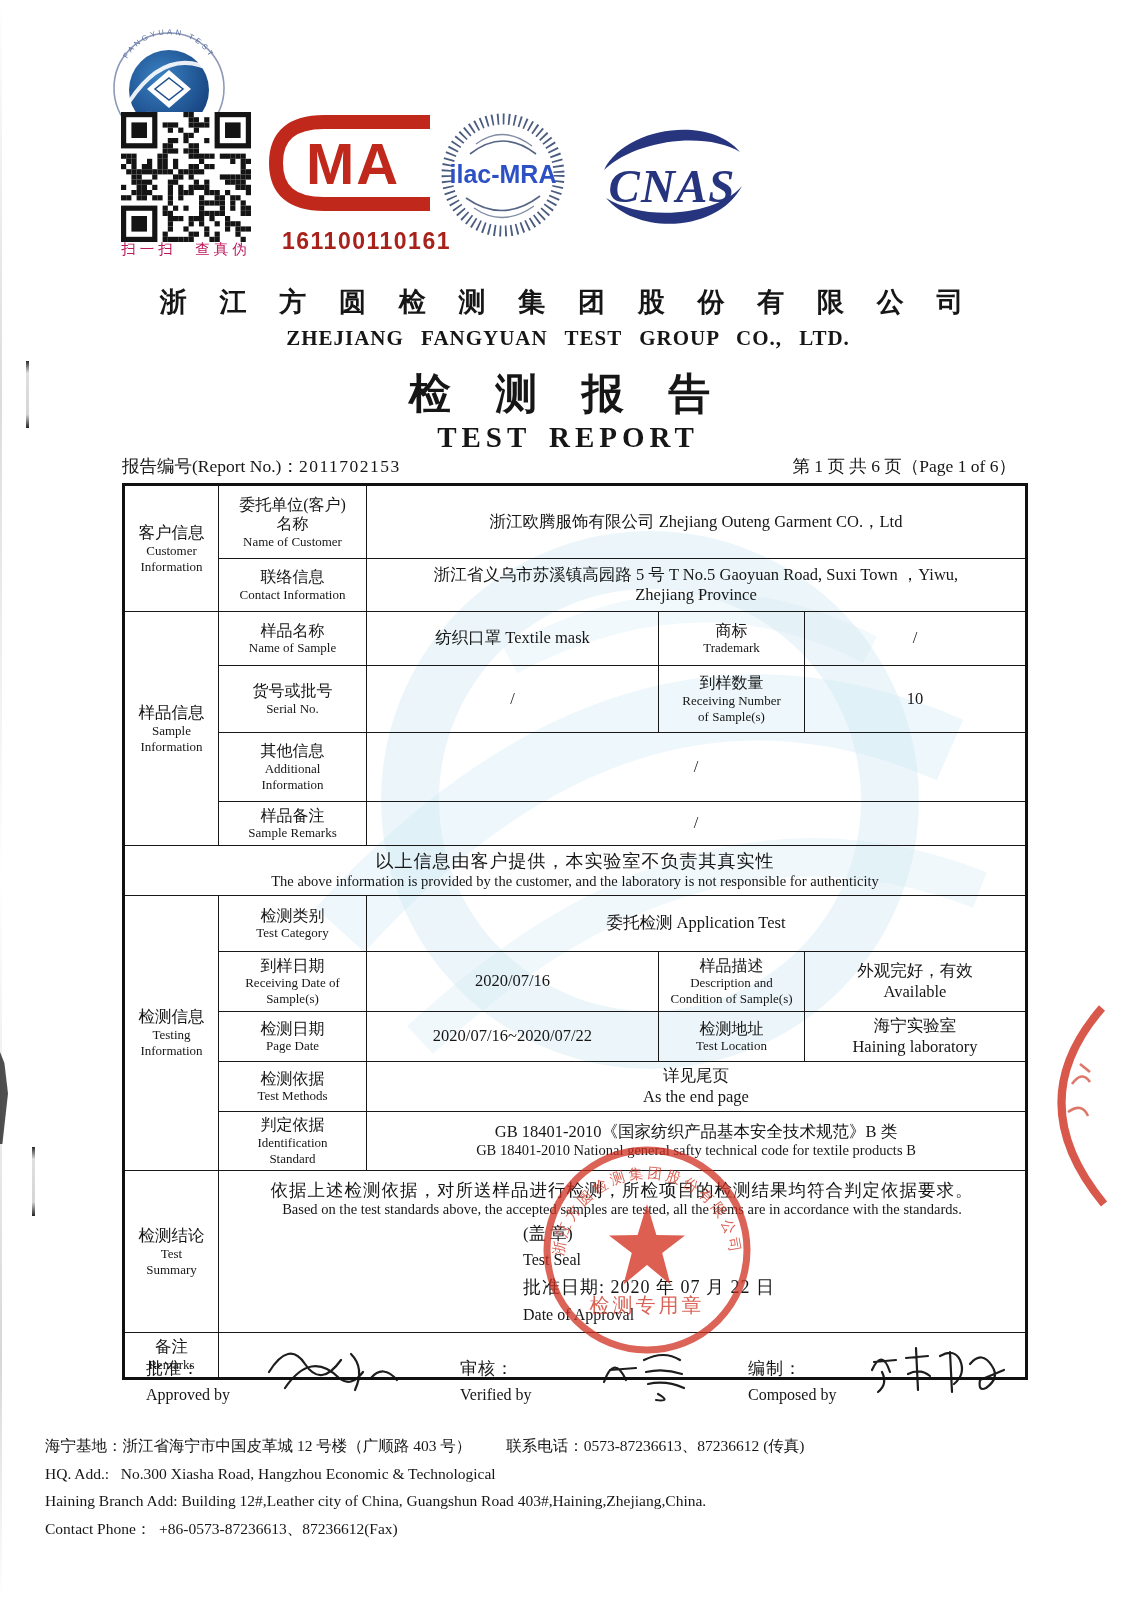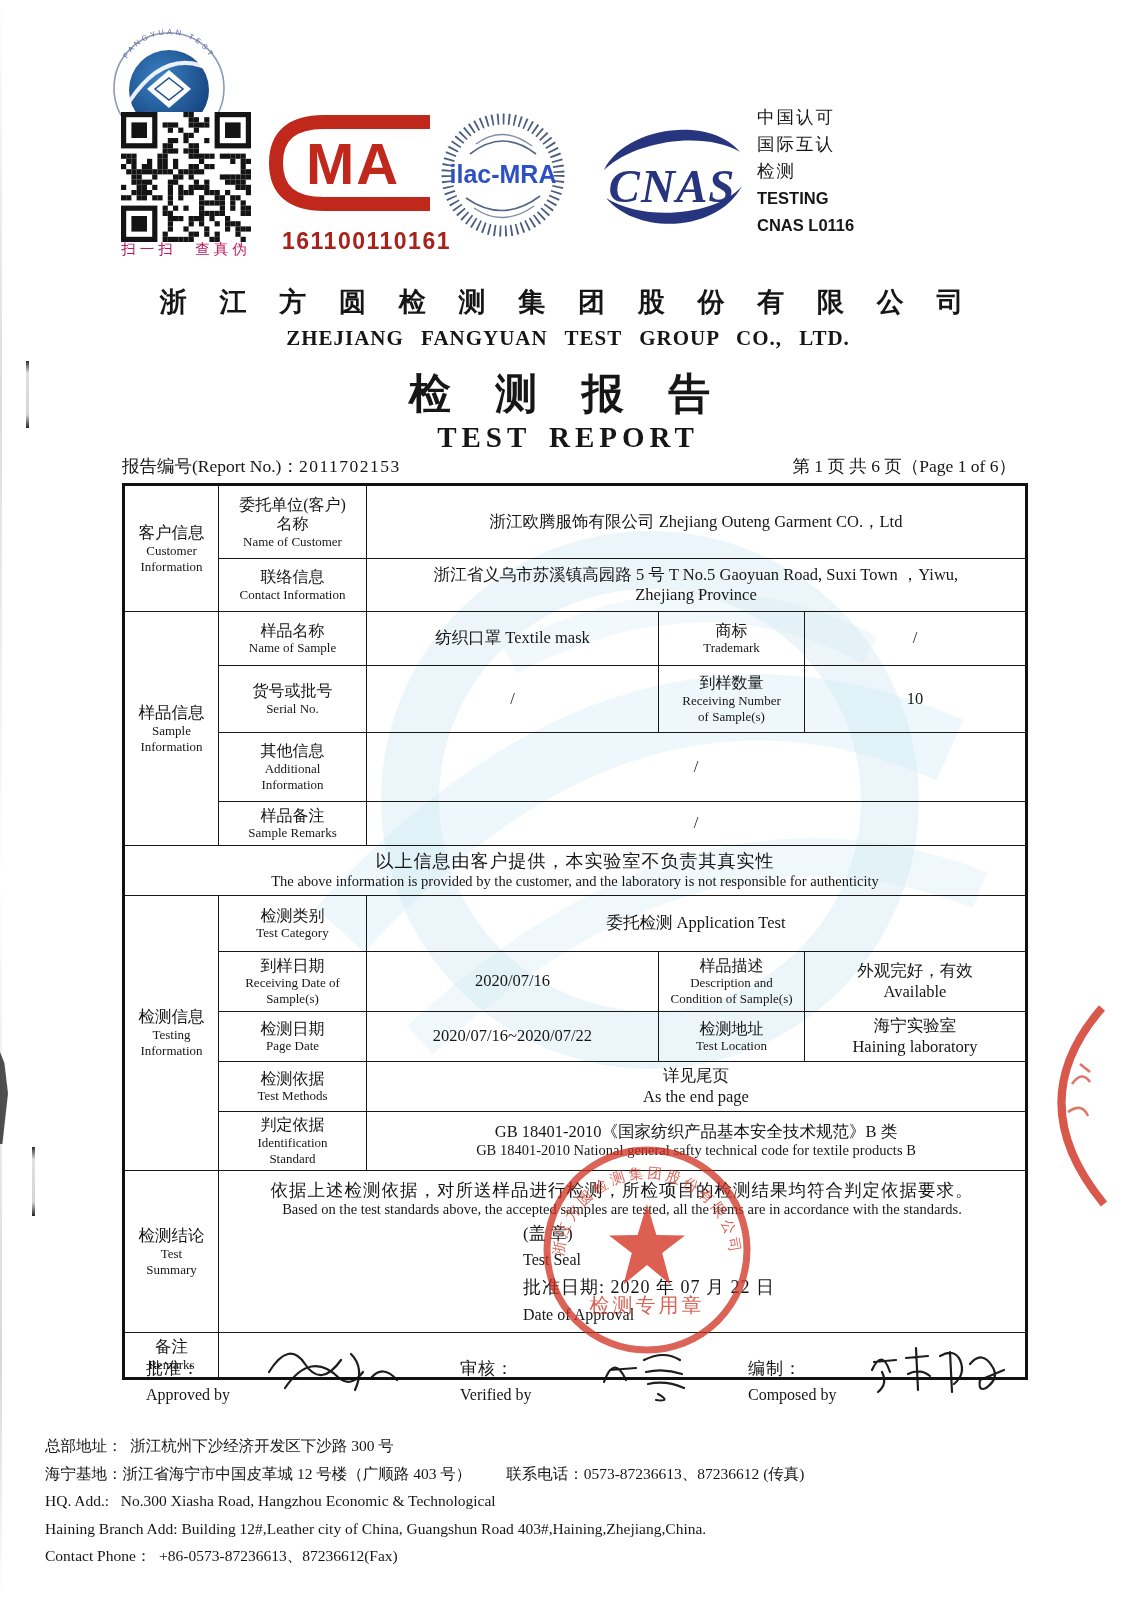--- a/index.html
+++ b/index.html
@@ -340,27 +340,20 @@
     <path d="M36 98 Q 65 118 96 96" fill="none" stroke="#2c3f68" stroke-width="1.4" opacity="0.6"></path>
     <text x="65" y="73" text-anchor="middle" font-size="25" font-weight="bold" font-family="Liberation Sans, sans-serif" fill="#2d51c4">ilac-MRA</text>
   </svg>
 
   <svg class="abs" style="left:596px;top:118px;" width="152" height="120" viewBox="0 0 152 120">
     <path d="M8 52 C 28 10 112 -4 144 34 C 112 14 42 20 8 52 Z" fill="#27357e"></path>
     <path d="M10 80 C 42 118 122 114 146 68 C 120 98 48 104 10 80 Z" fill="#27357e"></path>
     <text x="76" y="84" text-anchor="middle" font-size="47" font-weight="bold" font-style="italic" font-family="Liberation Serif, serif" fill="#27357e" letter-spacing="1">CNAS</text>
   </svg>
 
-  <div class="abs accred" style="left:757px;top:104px;width:210px;">
-    <div class="zh">中国认可</div>
-    <div class="zh">国际互认</div>
-    <div class="zh">检测</div>
-    <div class="en">TESTING</div>
-    <div class="en">CNAS L0116</div>
-  </div>
 
   <div class="abs company-zh" style="top:284px;">浙 江 方 圆 检 测 集 团 股 份 有 限 公 司</div>
   <div class="abs company-en" style="top:326px;">ZHEJIANG FANGYUAN TEST GROUP CO., LTD.</div>
   <div class="abs report-zh" style="top:366px;">检 测 报 告</div>
   <div class="abs report-en" style="top:421px;">TEST REPORT</div>
 
   <div class="abs meta-line" style="left:122px;top:454px;width:894px;">
     <div>
       <span>报告编号(Report No.)：</span><span class="num">2011702153</span>
     </div>
@@ -585,20 +578,19 @@
 
   <div class="abs sig-label" style="left:748px;top:1356px;">
     <div class="zh">编制：</div>
     <div class="en">Composed by</div>
   </div>
   <svg class="abs sig-svg" style="left:862px;top:1340px;" width="150" height="64" viewBox="0 0 150 64">
     <path d="M10 30 Q 20 8 28 32 M12 22 L 34 20 M20 32 Q 26 44 16 52 M44 18 L 66 16 M54 8 L 56 50 M46 34 Q 58 28 68 36 M78 16 Q 92 8 98 20 Q 104 34 92 44 M88 12 L 90 52 M108 24 Q 120 10 130 26 Q 138 38 124 48 Q 116 52 118 40 L 142 30"></path>
   </svg>
 
   <div class="abs footer" style="left:45px;top:1432px;width:1050px;">
-    <div class="fl">总部地址：  浙江杭州下沙经济开发区下沙路 300 号</div>
     <div class="fl">海宁基地：浙江省海宁市中国皮革城 12 号楼（广顺路 403 号）　　 联系电话：0573-87236613、87236612 (传真)</div>
     <div class="fl">HQ. Add.:   No.300 Xiasha Road, Hangzhou Economic &amp; Technological</div>
     <div class="fl">Haining Branch Add: Building 12#,Leather city of China, Guangshun Road 403#,Haining,Zhejiang,China.</div>
     <div class="fl">Contact Phone：  +86-0573-87236613、87236612(Fax)</div>
   </div>
 
 </div>
 
 </body></html>

